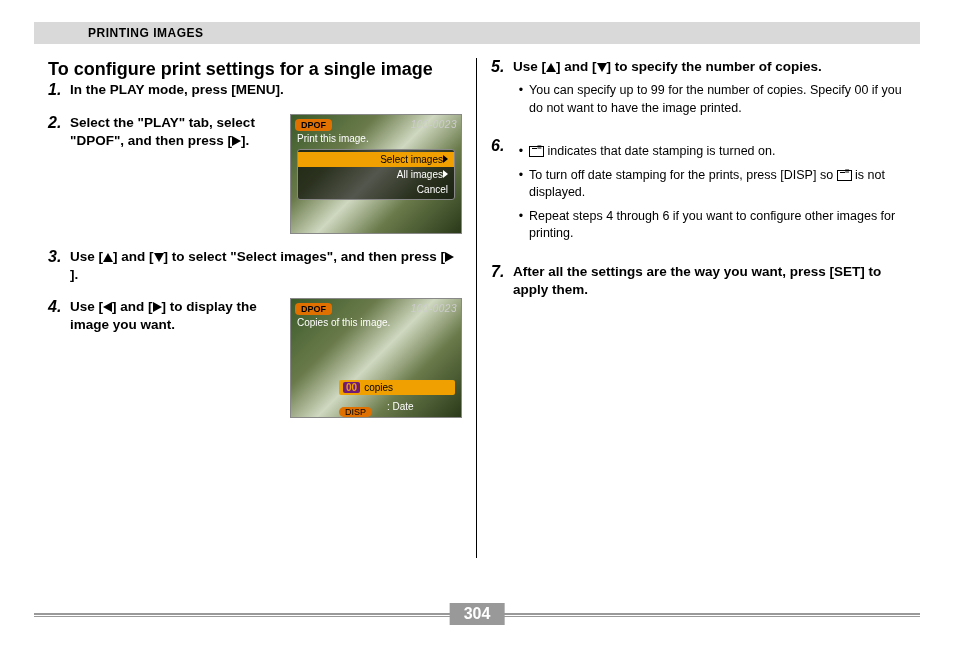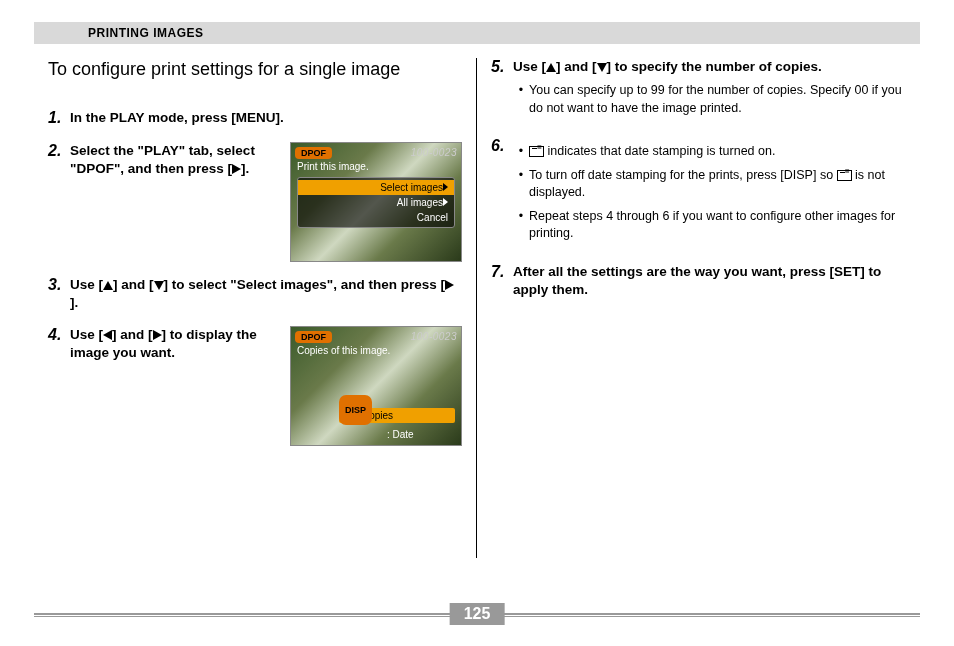--- a/index.html
+++ b/index.html
@@ -3,21 +3,21 @@
 <meta charset="utf-8">
 <style>
   * { box-sizing: border-box; margin: 0; padding: 0; }
   body { width: 954px; height: 646px; background: #fff; font-family: Arial, Helvetica, sans-serif; color: #000; position: relative; }
   .page { padding: 22px 34px 0 34px; height: 580px; }
   .header-bar { background: #d9d9d9; height: 22px; display: flex; align-items: center; padding-left: 14px; margin-bottom: 14px; }
   .header-bar span { font-size: 12px; font-weight: bold; letter-spacing: 0.5px; padding-left: 40px; }
   .columns { display: flex; height: 500px; }
   .col { width: 50%; padding: 0 14px; }
   .col-left { border-right: 1px solid #000; }
-  .section-title { font-size: 18px; font-weight: normal; line-height: 1.3; margin-bottom: 28px; }
+  .section-title { font-size: 18px; font-weight: bold; line-height: 1.3; margin-bottom: 0; }
   .step { display: flex; margin-bottom: 14px; }
   .step-num { font-size: 16px; font-weight: bold; font-style: italic; min-width: 22px; }
   .step-body { flex: 1; }
   .step-text { font-size: 13.5px; font-weight: bold; line-height: 1.35; }
   .step-row { display: flex; gap: 12px; align-items: flex-start; }
   .step-row .step-text { flex: 1; }
   .bullets { margin-top: 6px; }
   .bullet { display: flex; font-size: 12.5px; line-height: 1.4; margin-bottom: 6px; }
   .bullet .bdot { min-width: 16px; text-align: center; }
   .bullet .btxt { flex: 1; }
@@ -35,21 +35,21 @@
   .cam .tag { position:absolute; top:4px; left:4px; background:#e07000; color:#000; font-size:9px; padding:1px 6px; border-radius:4px; font-weight:bold; }
   .cam .frame-num { position:absolute; top:4px; right:4px; color:#ccc; font-size:10px; letter-spacing:0.5px;font-style:italic; }
   .cam .title-line { position:absolute; top:18px; left:6px; right:6px; font-size:10px; color:#fff; }
   .cam .menu-box { position:absolute; top:34px; left:6px; right:6px; background:rgba(0,0,0,0.6); border:1px solid #888; border-radius:3px; padding:2px 0; }
   .cam .menu-item { font-size:10px; padding:2px 6px; color:#fff; display:flex; justify-content:flex-end; align-items:center; }
   .cam .menu-item.sel { background:#f0a000; color:#000; }
   .cam .mini-tri { width:0;height:0;border-top:4px solid transparent;border-bottom:4px solid transparent;border-left:5px solid #fff; }
   .cam .mini-tri.sel { border-left-color:#000; }
   .cam2 .copies-bar { position:absolute; bottom:22px; left:48px; right:6px; background:#f0a000; color:#000; font-size:10px; padding:2px 4px; border-radius:2px; display:flex; align-items:center; gap:4px; }
   .cam2 .copies-bar .cn { background:#701a75; color:#f0a000; padding:0 3px; border-radius:2px; font-weight:bold; }
-  .cam2 .disp-bar { position:absolute; bottom:20px; left:48px; background:#e07000; color:#000; font-size:9px; padding:10px 6px; border-radius:7px; font-weight:bold; }
+  .cam2 .disp-bar { position:absolute; bottom:0; left:48px; background:#e07000; color:#000; font-size:9px; padding:0 6px; border-radius:7px; font-weight:normal; }
   .cam2 .date-lbl { position:absolute; bottom:5px; left:96px; font-size:10px; color:#fff; }
 
   
   .footer { position: absolute; left: 34px; right: 34px; bottom: 22px; height: 18px; }
   .footer .line1 { position:absolute; left:0; right:0; top:7px; height:2px; background:#999; }
   .footer .line2 { position:absolute; left:0; right:0; top:10px; height:1px; background:#999; }
   .footer .pg { position:absolute; left:50%; transform:translateX(-50%); top:-3px; background:#999; color:#fff; font-weight:bold; font-size:16px; padding:2px 14px; }
 </style>
 </head>
 <body>
@@ -172,14 +172,14 @@
         </div>
       </div>
 
     </div>
   </div>
 </div>
 
 <div class="footer">
   <div class="line1"></div>
   <div class="line2"></div>
-  <div class="pg">125</div>
+  <div class="pg">304</div>
 </div>
 
 </body></html>

